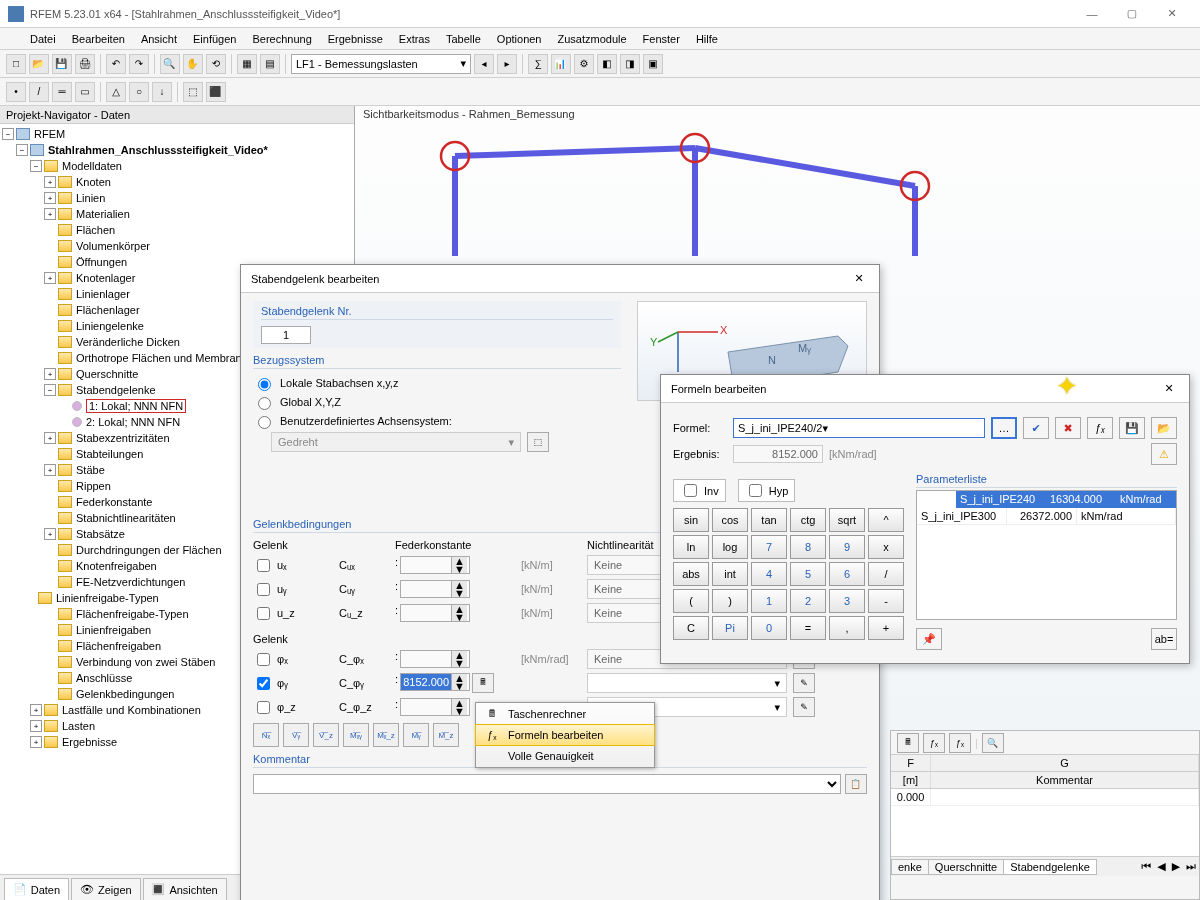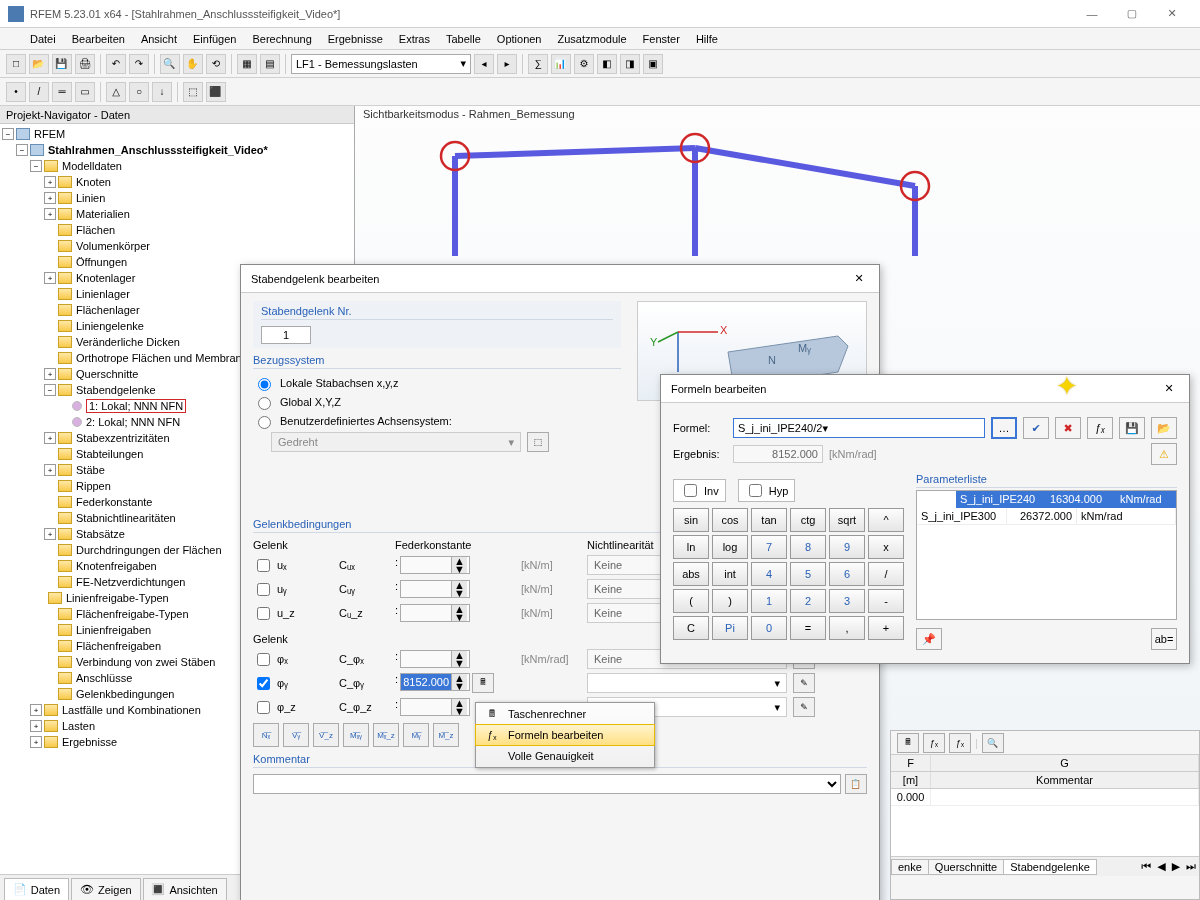--- a/index.html
+++ b/index.html
@@ -318,21 +318,21 @@
       <div class="tree-item" style="padding-left:44px">
           <span class="tree-noexp"></span>
           <span class="tree-icon"></span>
           <span>Knotenfreigaben</span>
         </div>
       <div class="tree-item" style="padding-left:44px">
           <span class="tree-noexp"></span>
           <span class="tree-icon"></span>
           <span>FE-Netzverdichtungen</span>
         </div>
-      <div class="tree-item" style="padding-left:34px">
+      <div class="tree-item" style="padding-left:24px">
           <span class="tree-noexp"></span>
           <span class="tree-icon"></span>
           <span>Linienfreigabe-Typen</span>
         </div>
       <div class="tree-item" style="padding-left:44px">
           <span class="tree-noexp"></span>
           <span class="tree-icon"></span>
           <span>Flächenfreigabe-Typen</span>
         </div>
       <div class="tree-item" style="padding-left:44px">

